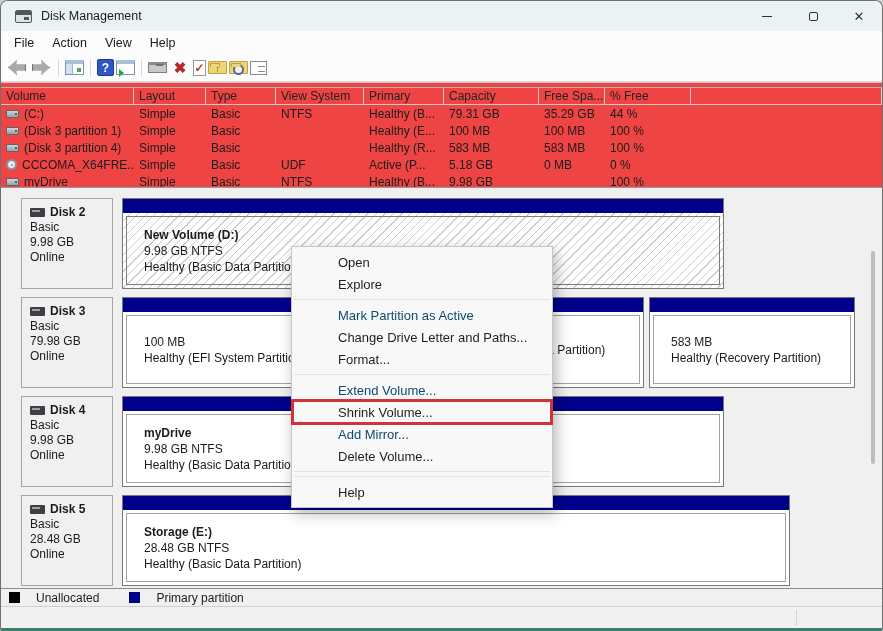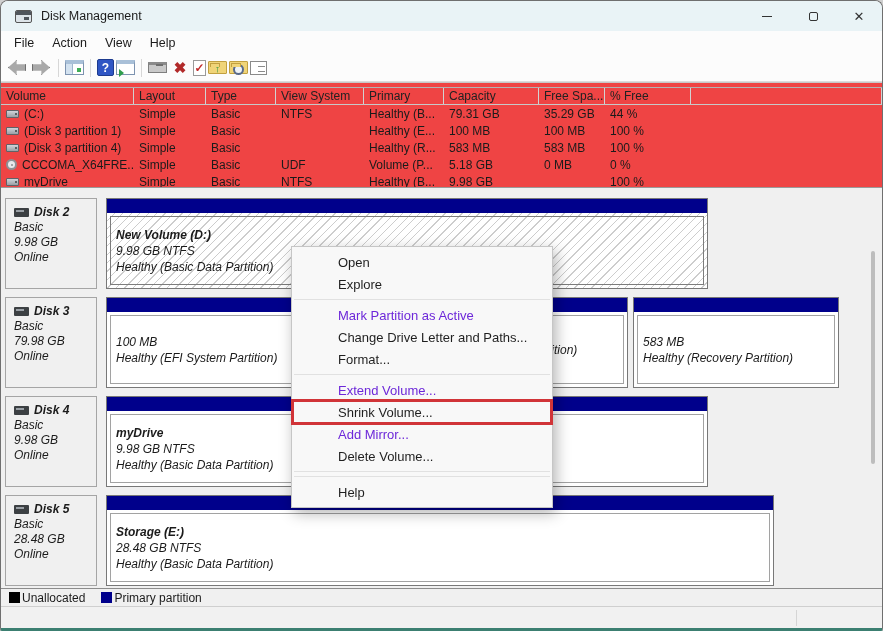--- a/index.html
+++ b/index.html
@@ -52,45 +52,45 @@
   .vl-header{display:flex;height:18px;margin-top:4px;border-top:1px solid #b3b3b3;border-bottom:1px solid #c8c8c8;}
   .vl-hcell{display:flex;align-items:center;padding-left:5px;border-right:1px solid #d2d2d2;font-size:12px;color:#222;overflow:hidden;white-space:nowrap;}
   .vl-row{display:flex;height:17px;align-items:center;}
   .vl-cell{padding-left:5px;overflow:hidden;white-space:nowrap;display:flex;align-items:center;gap:5px;}
   .drive-icon{width:13px;height:8px;flex:0 0 13px;background:linear-gradient(#cfd3d8,#9aa0a6);border:1px solid #5f6368;border-radius:1px;position:relative;}
   .drive-icon::after{content:"";position:absolute;right:1px;top:2px;width:2px;height:2px;background:#3c4043;border-radius:50%;}
   .disc-icon{width:11px;height:11px;flex:0 0 11px;border:2px solid #8d9094;border-radius:50%;position:relative;background:#e8eaed;}
   .disc-icon::after{content:"";position:absolute;left:2.5px;top:2.5px;width:2px;height:2px;background:#8d9094;border-radius:50%;}
   
   .graph-panel{position:absolute;left:0;top:186px;right:0;height:401px;background:#f0f0f0;border-top:1px solid #9a9a9a;padding-top:10px;overflow:hidden;}
-  .disk-row{display:flex;height:91px;margin:0 0 8px 4px;font-style:italic;}
+  .disk-row{display:flex;height:91px;margin:0 0 8px 20px;}
   .disk-card{width:92px;flex:0 0 92px;border:1px solid #a5a5a5;background:#f0f0f0;padding:6px 0 0 8px;line-height:15px;}
   .disk-card .dname{font-weight:bold;display:flex;align-items:center;gap:5px;}
   .disk-glyph{width:15px;height:9px;background:#3c4043;border-radius:1px;position:relative;display:inline-block;}
   .disk-glyph::after{content:"";position:absolute;left:2px;top:2px;width:8px;height:2px;background:#9aa0a6;}
   .disk-graphic{display:flex;margin-left:9px;gap:5px;}
   .partition{border:1px solid #787878;background:#fff;position:relative;display:flex;flex-direction:column;}
   .p-strip{height:14px;background:#00008b;flex:0 0 14px;}
   .p-body{flex:1;position:relative;background:#fff;}
   .partition.selected .p-body{background:repeating-linear-gradient(135deg,#ffffff 0px,#ffffff 5px,#cdcdcd 5px,#cdcdcd 6px);}
-  .p-inner{position:absolute;inset:3px;border:1px solid #a2a2a2;display:flex;flex-direction:column;justify-content:center;padding-left:5px;line-height:16px;overflow:hidden;white-space:nowrap;}
+  .p-inner{position:absolute;inset:3px;border:1px solid #a2a2a2;display:flex;flex-direction:column;justify-content:center;padding-left:17px;line-height:16px;overflow:hidden;white-space:nowrap;}
   .partition.selected .p-inner{border-color:#7c7c7c;}
   .p-line.first-of-3{font-weight:bold;}
   
-  .legend{position:absolute;left:0;top:587px;right:0;height:18px;background:#f0f0f0;border-top:1px solid #8c8c8c;display:flex;align-items:center;gap:2px;padding-left:8px;}
+  .legend{position:absolute;left:0;top:587px;right:0;height:18px;background:#f0f0f0;border-top:1px solid #8c8c8c;display:flex;align-items:center;gap:16px;padding-left:8px;}
   .legend-swatch{width:11px;height:11px;display:inline-block;}
   .legend-label{margin-right:14px;}
   .statusbar{position:absolute;left:0;top:605px;right:0;height:23px;background:#f1f1f1;border-top:1px solid #cfcfcf;}
   .statusbar::after{content:"";position:absolute;left:795px;top:3px;bottom:3px;width:1px;background:#d5d5d5;}
   .v-scrollbar{position:absolute;left:870px;top:250px;width:4px;height:213px;background:#bdbdbd;border-radius:2px;}
   
   .context-menu{position:absolute;left:250px;top:245px;width:262px;background:#f8f8f8;border:1px solid #c6c6c6;
     box-shadow:3px 5px 14px rgba(0,0,0,.30);padding:4px 0;z-index:50;margin-left:40px;}
   .cm-item{height:22px;display:flex;align-items:center;padding-left:46px;font-size:13px;color:#1f1f1f;position:relative;white-space:nowrap;}
-  .cm-item.disabled{color:#6d28d9;}
+  .cm-item.disabled{color:#0c4a6e;}
   .cm-sep{height:1px;background:#e1e1e1;margin:4px 2px;}
   .red-frame{position:absolute;left:-1px;right:-1px;top:-2px;bottom:-2px;border:3px solid #d13438;pointer-events:none;}
 </style>
 </head>
 <body>
 
 <div class="window">
 
   <div class="titlebar">
     <span class="app-icon"></span>
@@ -185,21 +185,21 @@
           <div class="vl-cell" style="width: 86px; flex: 0 0 86px;">100 %</div>
         </div>
         <div class="vl-row">
           <div class="vl-cell" style="width: 133px; flex: 0 0 133px;">
             <span class="disc-icon"></span>
             <span>CCCOMA_X64FRE...</span>
           </div>
           <div class="vl-cell" style="width: 72px; flex: 0 0 72px;">Simple</div>
           <div class="vl-cell" style="width: 70px; flex: 0 0 70px;">Basic</div>
           <div class="vl-cell" style="width: 88px; flex: 0 0 88px;">UDF</div>
-          <div class="vl-cell" style="width: 80px; flex: 0 0 80px;">Volume (P...</div>
+          <div class="vl-cell" style="width: 80px; flex: 0 0 80px;">Active (P...</div>
           <div class="vl-cell" style="width: 95px; flex: 0 0 95px;">5.18 GB</div>
           <div class="vl-cell" style="width: 66px; flex: 0 0 66px;">0 MB</div>
           <div class="vl-cell" style="width: 86px; flex: 0 0 86px;">0 %</div>
         </div>
         <div class="vl-row">
           <div class="vl-cell" style="width: 133px; flex: 0 0 133px;">
             <span class="drive-icon"></span>
             <span>myDrive</span>
           </div>
           <div class="vl-cell" style="width: 72px; flex: 0 0 72px;">Simple</div>

